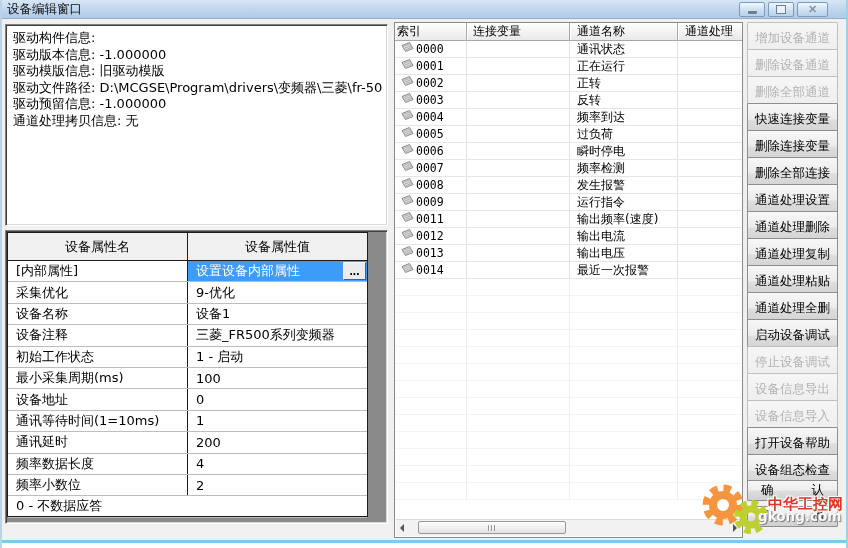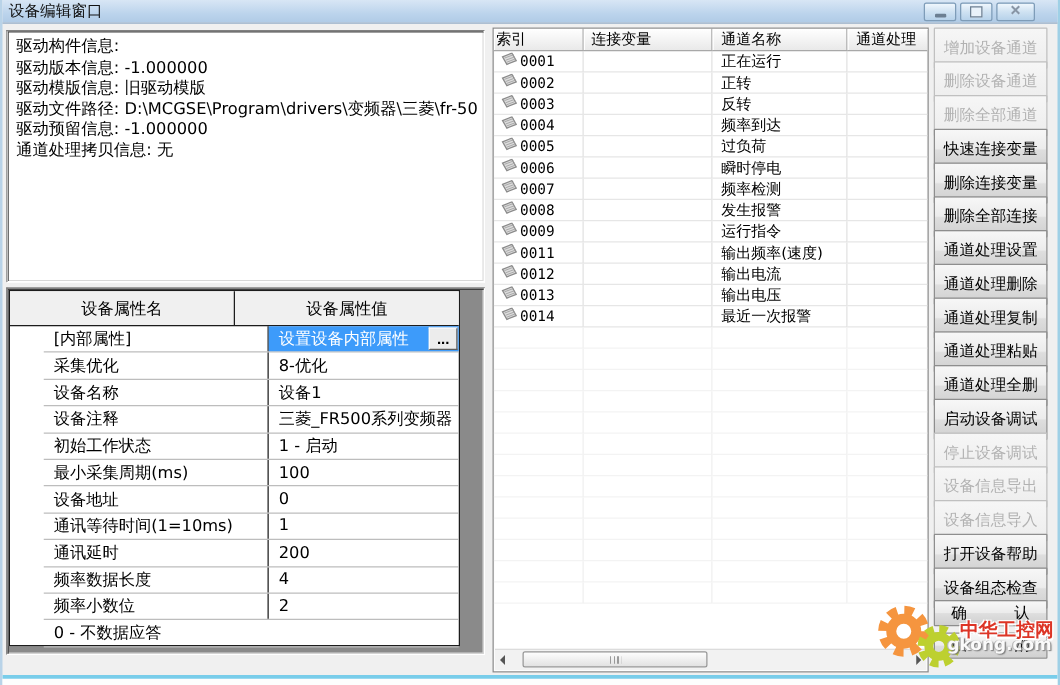--- a/index.html
+++ b/index.html
@@ -26,21 +26,21 @@
     padding:5px 2px 5px 7px;overflow:hidden;}
   .info-line{font-size:13px;line-height:16.5px;color:#000;white-space:pre;}
   
   #prop-container{position:absolute;left:3px;top:230px;width:383px;height:294px;background:#8a8a8a;}
   #prop-table{position:absolute;left:1px;top:1px;width:361px;height:285px;background:#fff;
     border:1px solid #1c1c1c;box-sizing:border-box;}
   .phead{display:flex;height:27px;background:#f0f0f0;border-bottom:1px solid #1c1c1c;}
   .phead-cell{font-size:13px;color:#000;display:flex;align-items:center;justify-content:center;box-sizing:border-box;}
   .phead-cell:first-child{width:180px;border-right:1px solid #1c1c1c;}
   .phead-cell:last-child{flex:1;}
-  .prow{display:flex;height:21.4px;border-bottom:1px solid #bdbdbd;box-sizing:border-box;margin-left:27px;}
+  .prow{display:flex;height:21.4px;border-bottom:1px solid #bdbdbd;box-sizing:border-box;}
   .pname{width:180px;border-right:1px solid #1c1c1c;font-size:13px;color:#000;
     display:flex;align-items:center;padding-left:8px;box-sizing:border-box;}
   .pvalue{flex:1;font-size:13px;color:#000;display:flex;align-items:center;
     padding-left:8px;box-sizing:border-box;position:relative;}
   .pvalue.selected{background:#3d9bfa;color:#fff;}
   .ellipsis-btn{position:absolute;right:1px;top:1px;bottom:1px;width:23px;
     background:#ececec;border:1px solid;border-color:#fafafa #5c5c5c #5c5c5c #fafafa;
     font-size:12px;font-weight:bold;color:#000;display:flex;align-items:flex-end;justify-content:center;
     box-sizing:border-box;line-height:10px;padding-bottom:3px;}
   
@@ -131,21 +131,21 @@
           <div class="prow">
             <div class="pname">[内部属性]</div>
             <div class="pvalue selected">
               <span>设置设备内部属性</span>
               <button class="ellipsis-btn">...</button>
             </div>
           </div>
           <div class="prow">
             <div class="pname">采集优化</div>
             <div class="pvalue">
-              <span>8-优化</span>
+              <span>9-优化</span>
             </div>
           </div>
           <div class="prow">
             <div class="pname">设备名称</div>
             <div class="pvalue">
               <span>设备1</span>
             </div>
           </div>
           <div class="prow">
             <div class="pname">设备注释</div>
@@ -205,20 +205,32 @@
   </div>
 
   <div id="chan-container">
     <div class="chead">
       <div class="chead-cell c0">索引</div>
       <div class="chead-cell c1">连接变量</div>
       <div class="chead-cell c2">通道名称</div>
       <div class="chead-cell c3">通道处理</div>
     </div>
     <div id="chan-body">
+        <div class="crow">
+          <div class="ccell c0">
+            <span class="chip"><svg width="15" height="11" viewBox="0 0 15 11">
+                <polygon points="3,3.5 10.5,0.5 14,6.5 6.5,9.5" fill="#dcdcdc" stroke="#8a8a8a" stroke-width="1"></polygon>
+                <path d="M4.5,4.5 L12,1.7 M5.5,6.2 L13,3.4 M6.3,7.8 L13.6,5" stroke="#a8a8a8" stroke-width="0.8" fill="none"></path>
+              </svg></span>
+            <span class="idx-text">0000</span>
+          </div>
+          <div class="ccell c1"></div>
+          <div class="ccell c2">通讯状态</div>
+          <div class="ccell c3"></div>
+        </div>
         <div class="crow">
           <div class="ccell c0">
             <span class="chip"><svg width="15" height="11" viewBox="0 0 15 11">
                 <polygon points="3,3.5 10.5,0.5 14,6.5 6.5,9.5" fill="#dcdcdc" stroke="#8a8a8a" stroke-width="1"></polygon>
                 <path d="M4.5,4.5 L12,1.7 M5.5,6.2 L13,3.4 M6.3,7.8 L13.6,5" stroke="#a8a8a8" stroke-width="0.8" fill="none"></path>
               </svg></span>
             <span class="idx-text">0001</span>
           </div>
           <div class="ccell c1"></div>
           <div class="ccell c2">正在运行</div>

